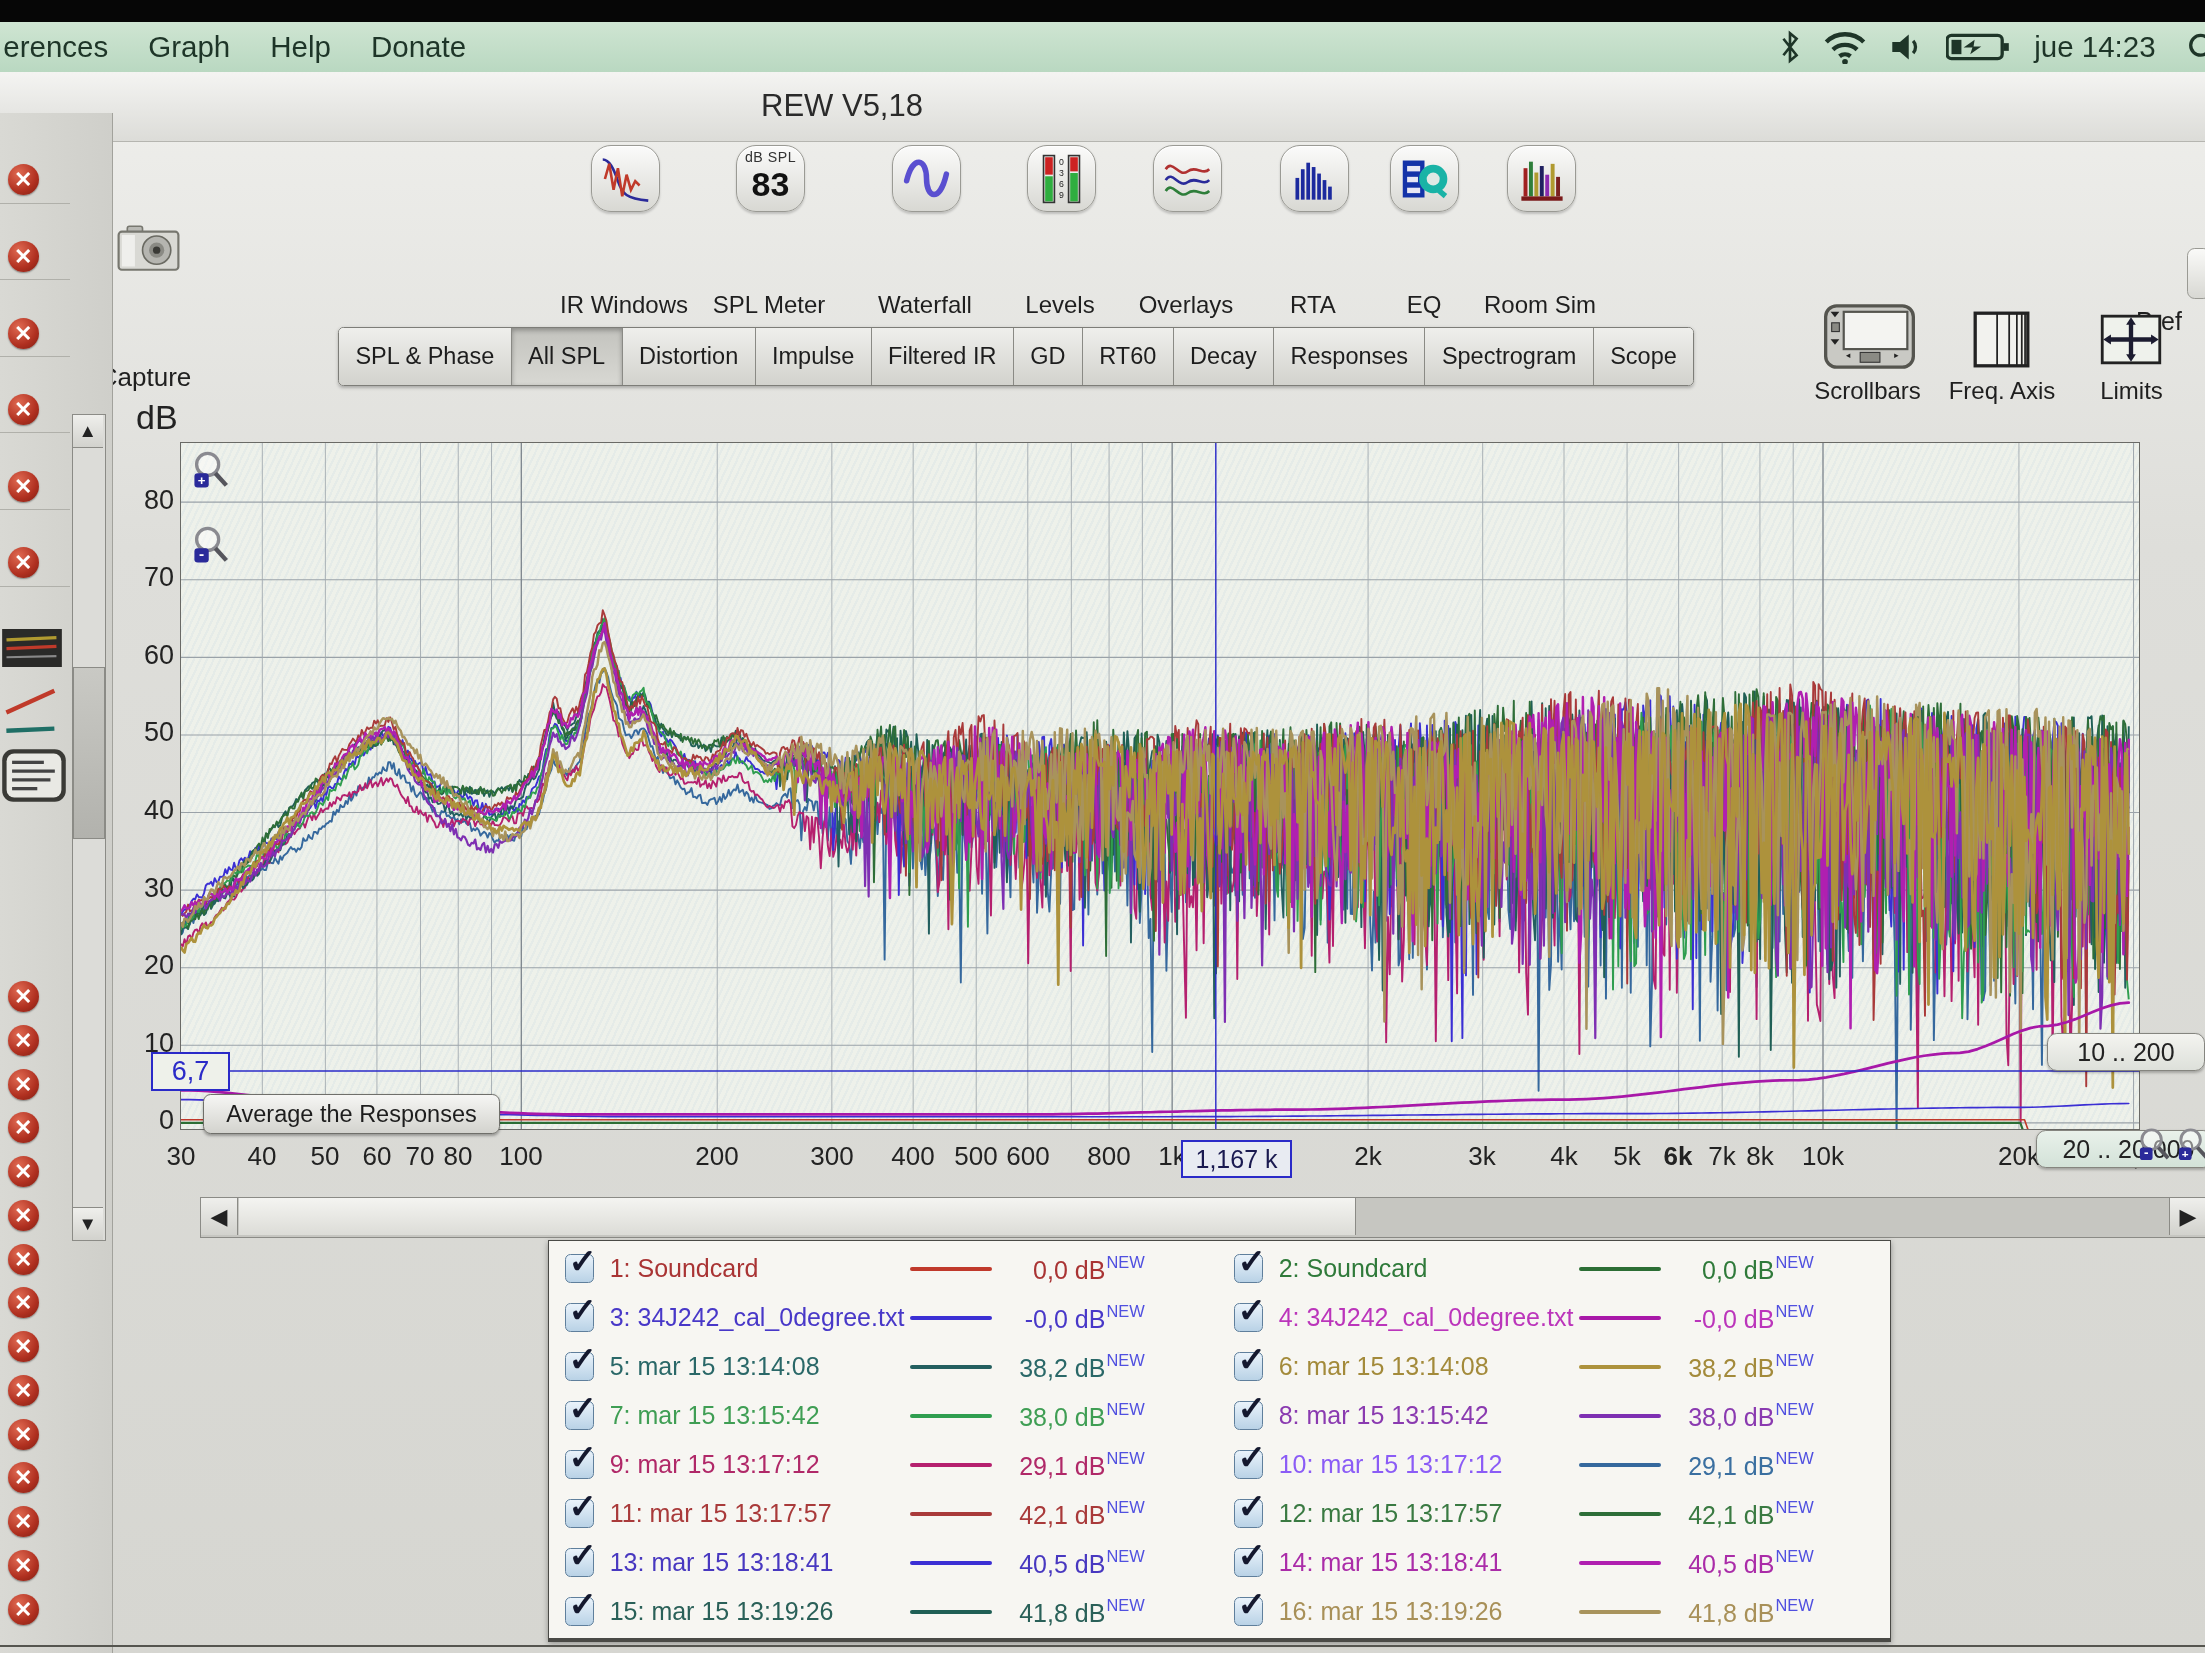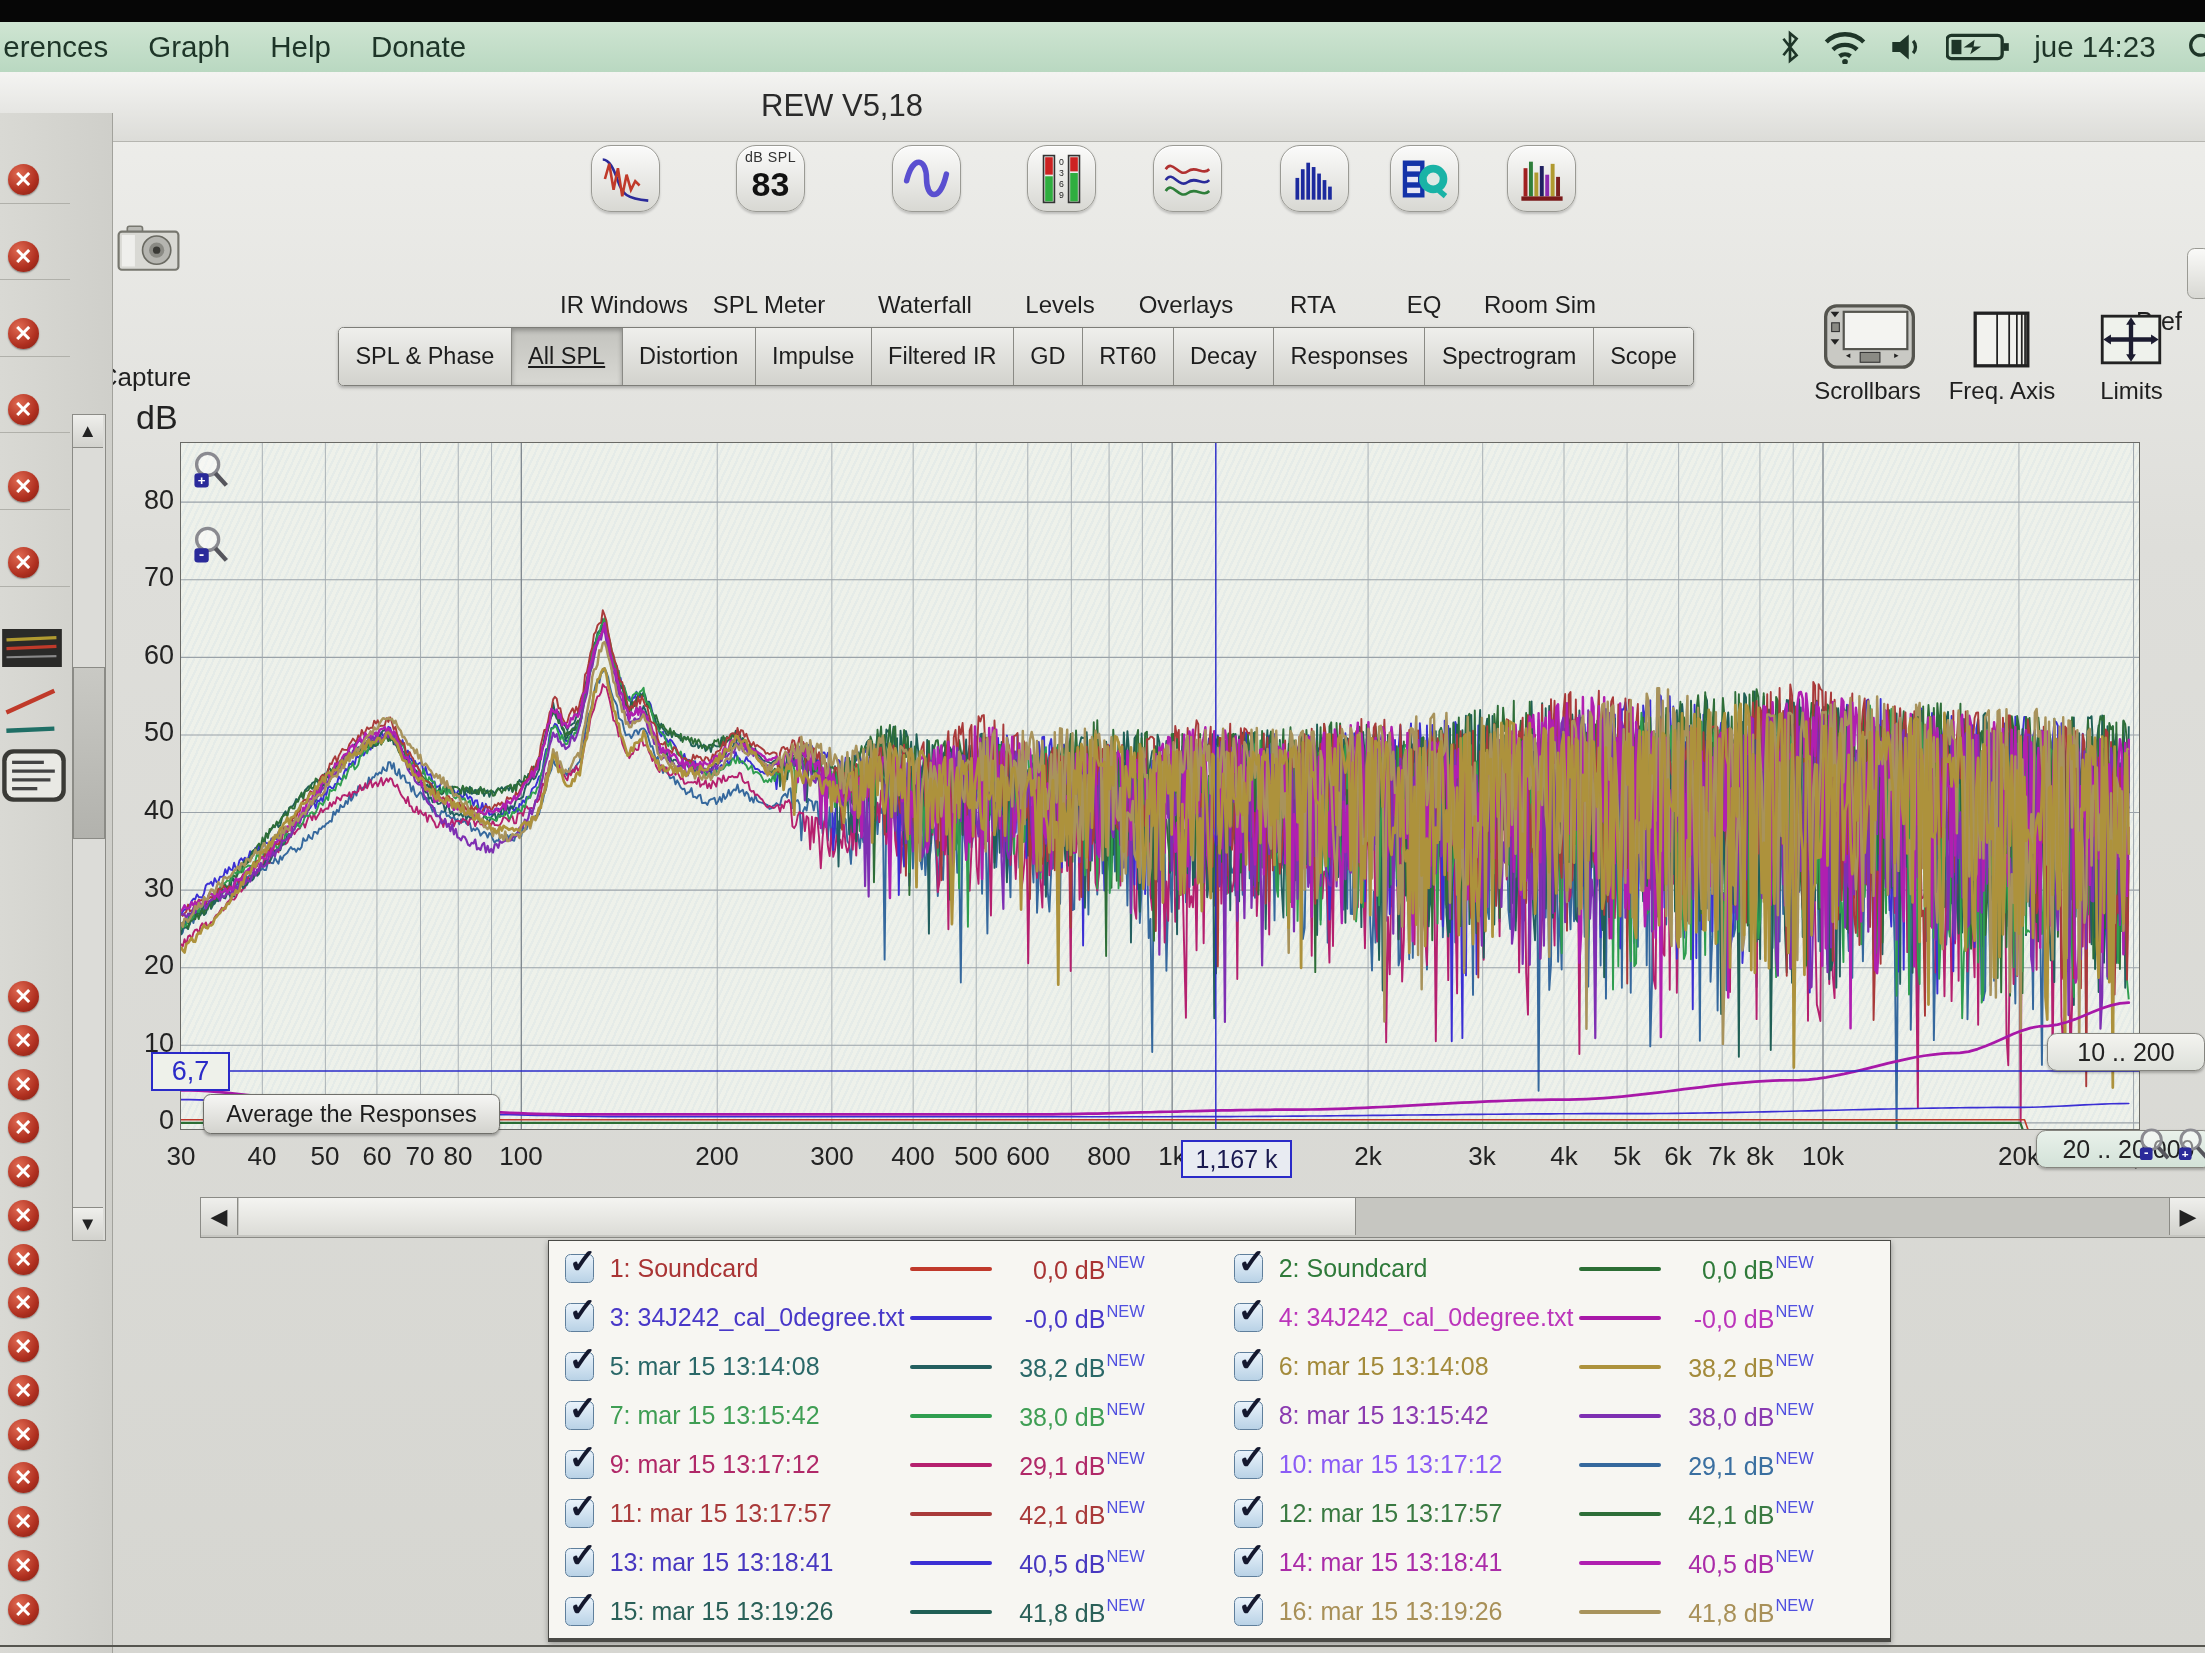--- a/index.html
+++ b/index.html
@@ -33,21 +33,21 @@
 
   
   #capture-label{left:82px;top:362px;width:126px;text-align:center;font-size:26px;color:#1f1f1f;}
 
   
   #tabbar{left:338px;top:327px;height:57px;display:inline-flex;border:1.1px solid #7d7d78;border-radius:5.5px;
     background:linear-gradient(#f2f2ef,#cfcfca);box-shadow:0 1.6px 3.3px rgba(0,0,0,.25);overflow:hidden;}
   .tab{display:flex;align-items:center;padding:0 16.4px;font-size:23.5px;color:#1d1d1d;border-right:1.1px solid #8a8a85;
     background:linear-gradient(#efefec,#d2d2cd);white-space:nowrap;}
   .tab:last-child{border-right:none;}
-  .tab.active{background:linear-gradient(#c3c3be,#d8d8d3);box-shadow:inset 0 2.2px 5.5px rgba(0,0,0,.3);text-decoration:underline;}
+  .tab.active{background:linear-gradient(#c3c3be,#d8d8d3);box-shadow:inset 0 2.2px 5.5px rgba(0,0,0,.3);}
 
   
   .view-icon{position:absolute;}
   .view-label{position:absolute;font-size:24px;color:#1f1f1f;text-align:center;}
 
   
   #plot{left:180px;top:442px;width:1958px;height:686px;background:#eef1ea;border:1.6px solid #6a6a66;box-sizing:content-box;}
   #plot-pattern{position:absolute;inset:0;background:repeating-linear-gradient(115deg,rgba(150,185,215,.10) 0 2.2px,rgba(255,255,255,0) 2.2px 6px);}
   #ylabel{left:136px;top:398px;font-size:34px;color:#222;}
   .ytick{position:absolute;width:60px;text-align:right;font-size:27px;color:#222;}
@@ -418,21 +418,21 @@
       <div class="abs xtick" style="left: 788px; top: 1141px;">300</div>
       <div class="abs xtick" style="left: 869px; top: 1141px;">400</div>
       <div class="abs xtick" style="left: 932px; top: 1141px;">500</div>
       <div class="abs xtick" style="left: 984px; top: 1141px;">600</div>
       <div class="abs xtick" style="left: 1065px; top: 1141px;">800</div>
       <div class="abs xtick" style="left: 1128px; top: 1141px;">1k</div>
       <div class="abs xtick" style="left: 1324px; top: 1141px;">2k</div>
       <div class="abs xtick" style="left: 1438px; top: 1141px;">3k</div>
       <div class="abs xtick" style="left: 1520px; top: 1141px;">4k</div>
       <div class="abs xtick" style="left: 1583px; top: 1141px;">5k</div>
-      <div class="abs xtick" style="left: 1634px; top: 1141px;">6k</div>
+      <div class="abs xtick" style="left: 1634px; top: 1141px; font-weight: bold;">6k</div>
       <div class="abs xtick" style="left: 1678px; top: 1141px;">7k</div>
       <div class="abs xtick" style="left: 1716px; top: 1141px;">8k</div>
       <div class="abs xtick" style="left: 1779px; top: 1141px;">10k</div>
       <div class="abs xtick" style="left: 1975px; top: 1141px;">20k</div>
       <div class="abs xtick" style="left: 2085px; top: 1141px;">30,0</div>
     </div>
 
   <div id="hscroll" class="abs">
     <div class="hs-arrow" id="hs-left">◀</div>
     <div id="hthumb"></div>

